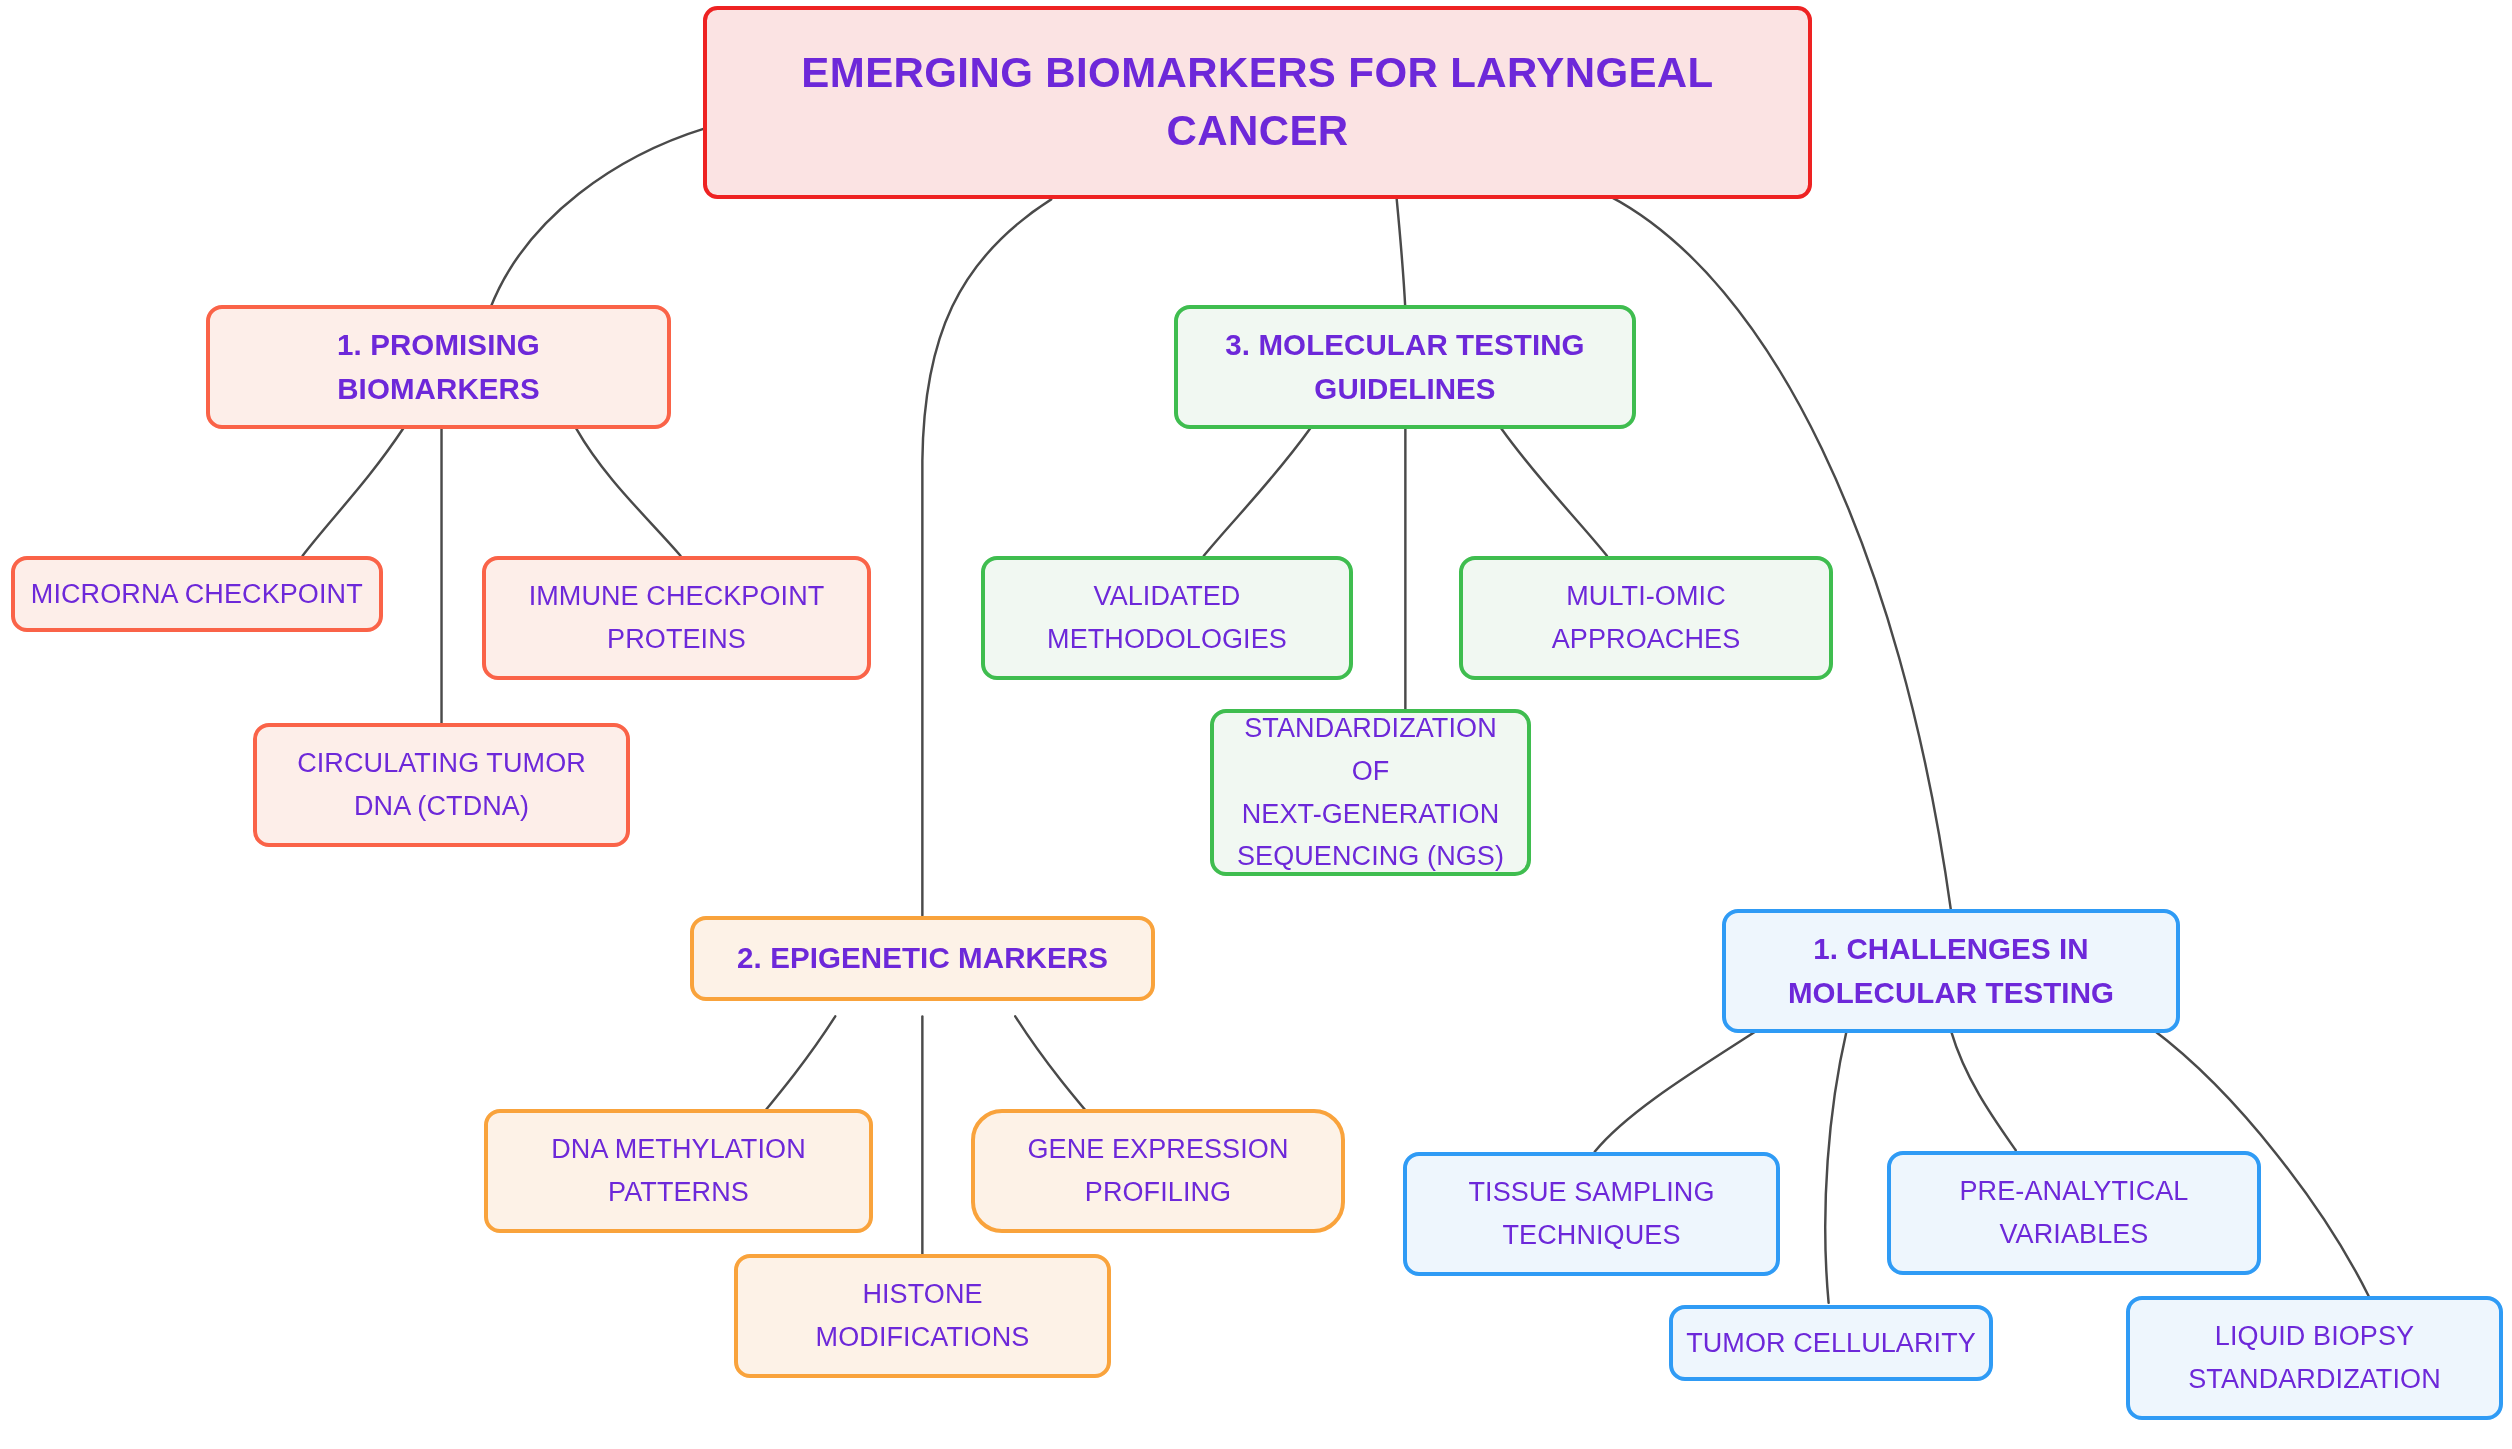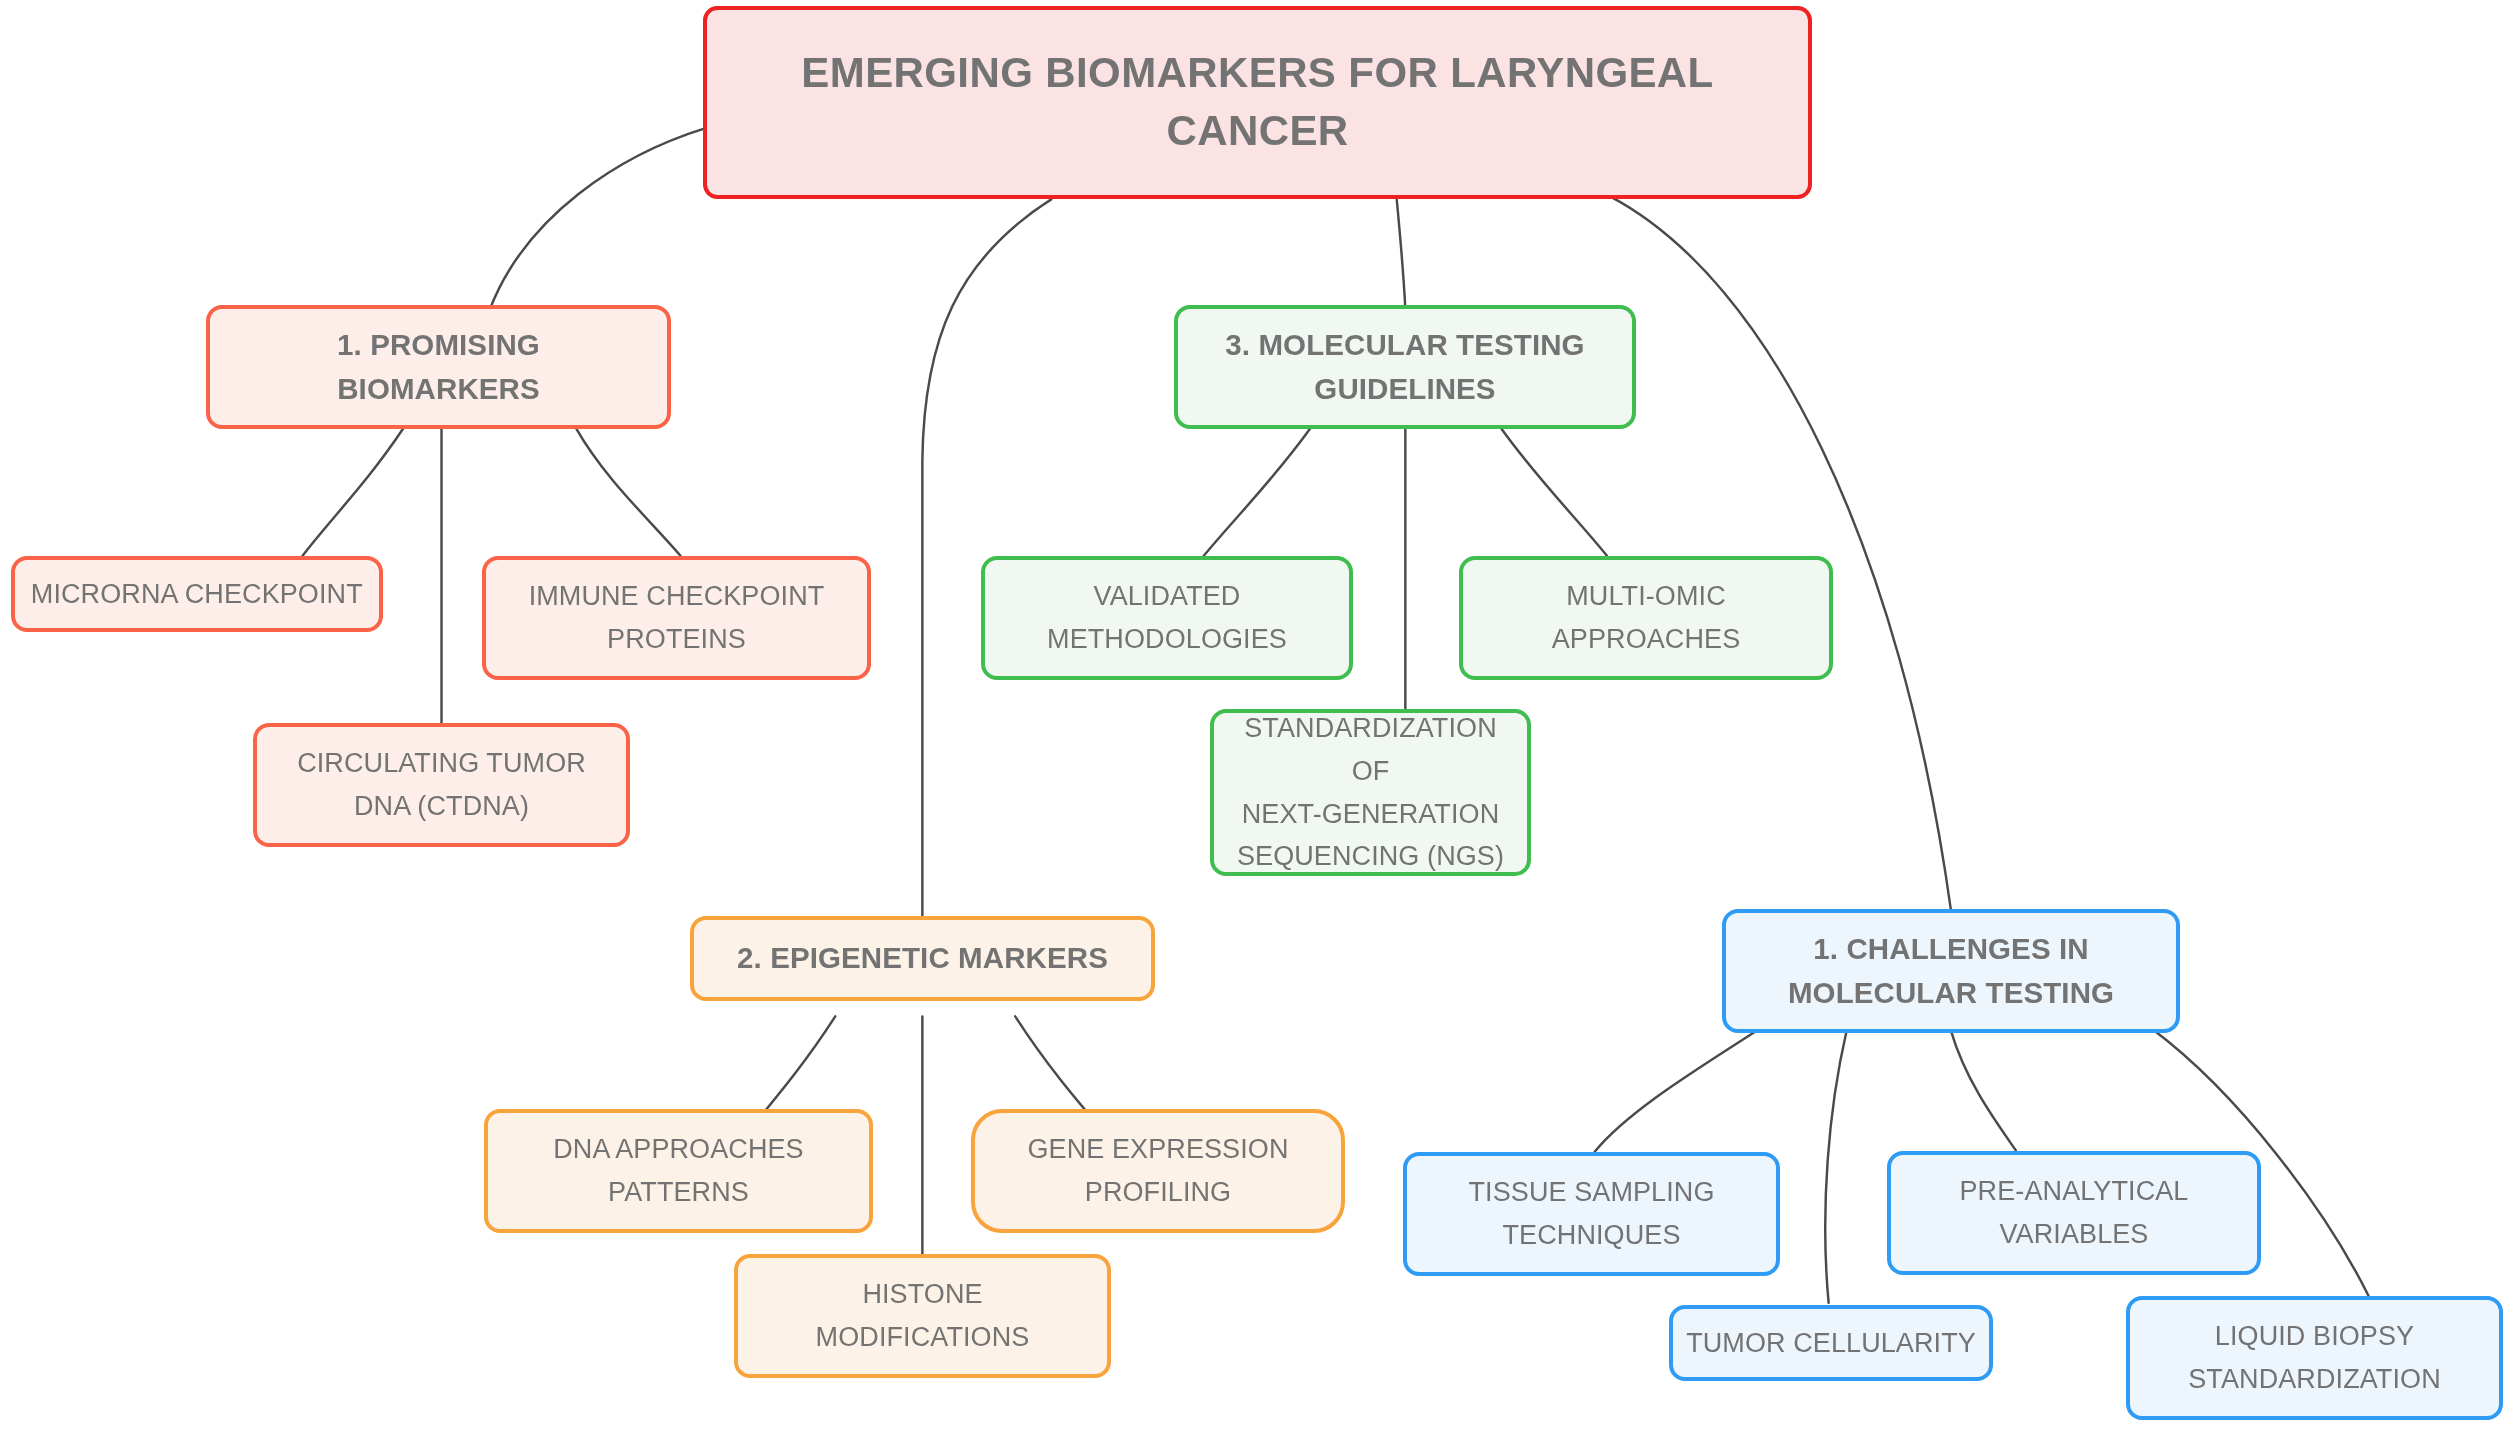--- a/index.html
+++ b/index.html
@@ -35,21 +35,21 @@
   .node {
     position: absolute;
     box-sizing: border-box;
     display: flex;
     align-items: center;
     justify-content: flex-start;
     text-align: center;
     border-style: solid;
     border-width: 4.3px;
     border-radius: 16px;
-    color: #737373;
+    color: #6d28d9;
     letter-spacing: 0.1px;
     line-height: 1.52;
     padding: 4.3px 10px;
   }
   .node .label {
     display: block;
     width: 100%;
     white-space: pre-line;
   }
   
@@ -135,21 +135,21 @@
   <div class="node leaf t-salmon" style="left:482px; top:556px; width:389px; height:124px;">
     <span class="label">IMMUNE CHECKPOINT
 PROTEINS</span>
   </div>
 
   <div class="node head t-orange" style="left:690px; top:916px; width:465px; height:85px;">
     <span class="label">2. EPIGENETIC MARKERS</span>
   </div>
 
   <div class="node leaf t-orange" style="left:484px; top:1109px; width:389px; height:124px;">
-    <span class="label">DNA APPROACHES
+    <span class="label">DNA METHYLATION
 PATTERNS</span>
   </div>
 
   <div class="node leaf t-orange" style="left:734px; top:1254px; width:377px; height:124px;">
     <span class="label">HISTONE
 MODIFICATIONS</span>
   </div>
 
   <div class="node leaf t-orange" style="left:971px; top:1109px; width:374px; height:124px;border-radius:31px;">
     <span class="label">GENE EXPRESSION

